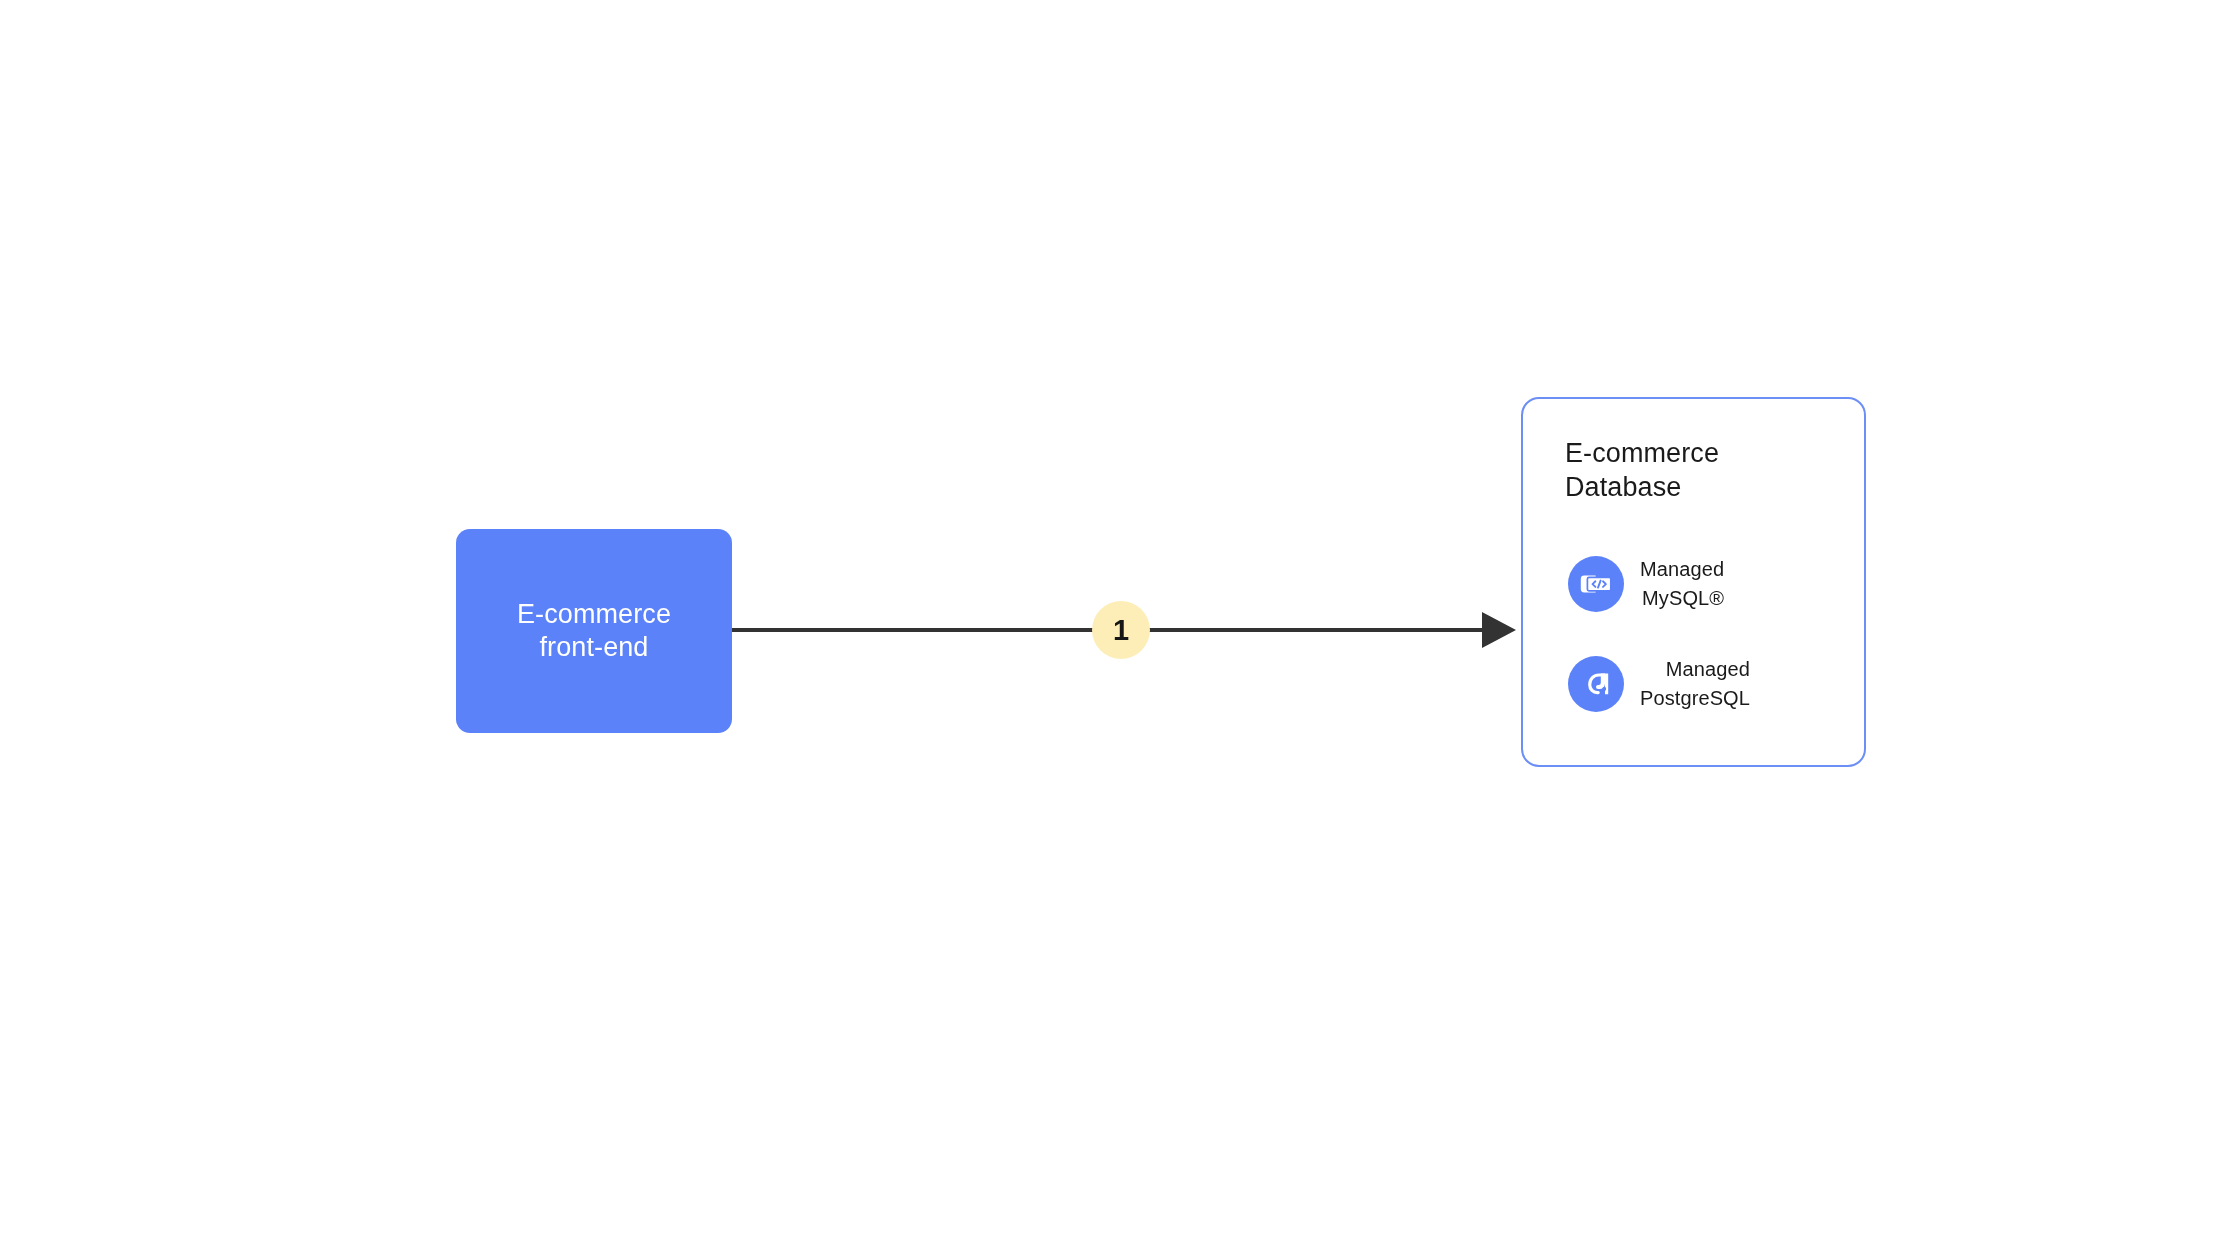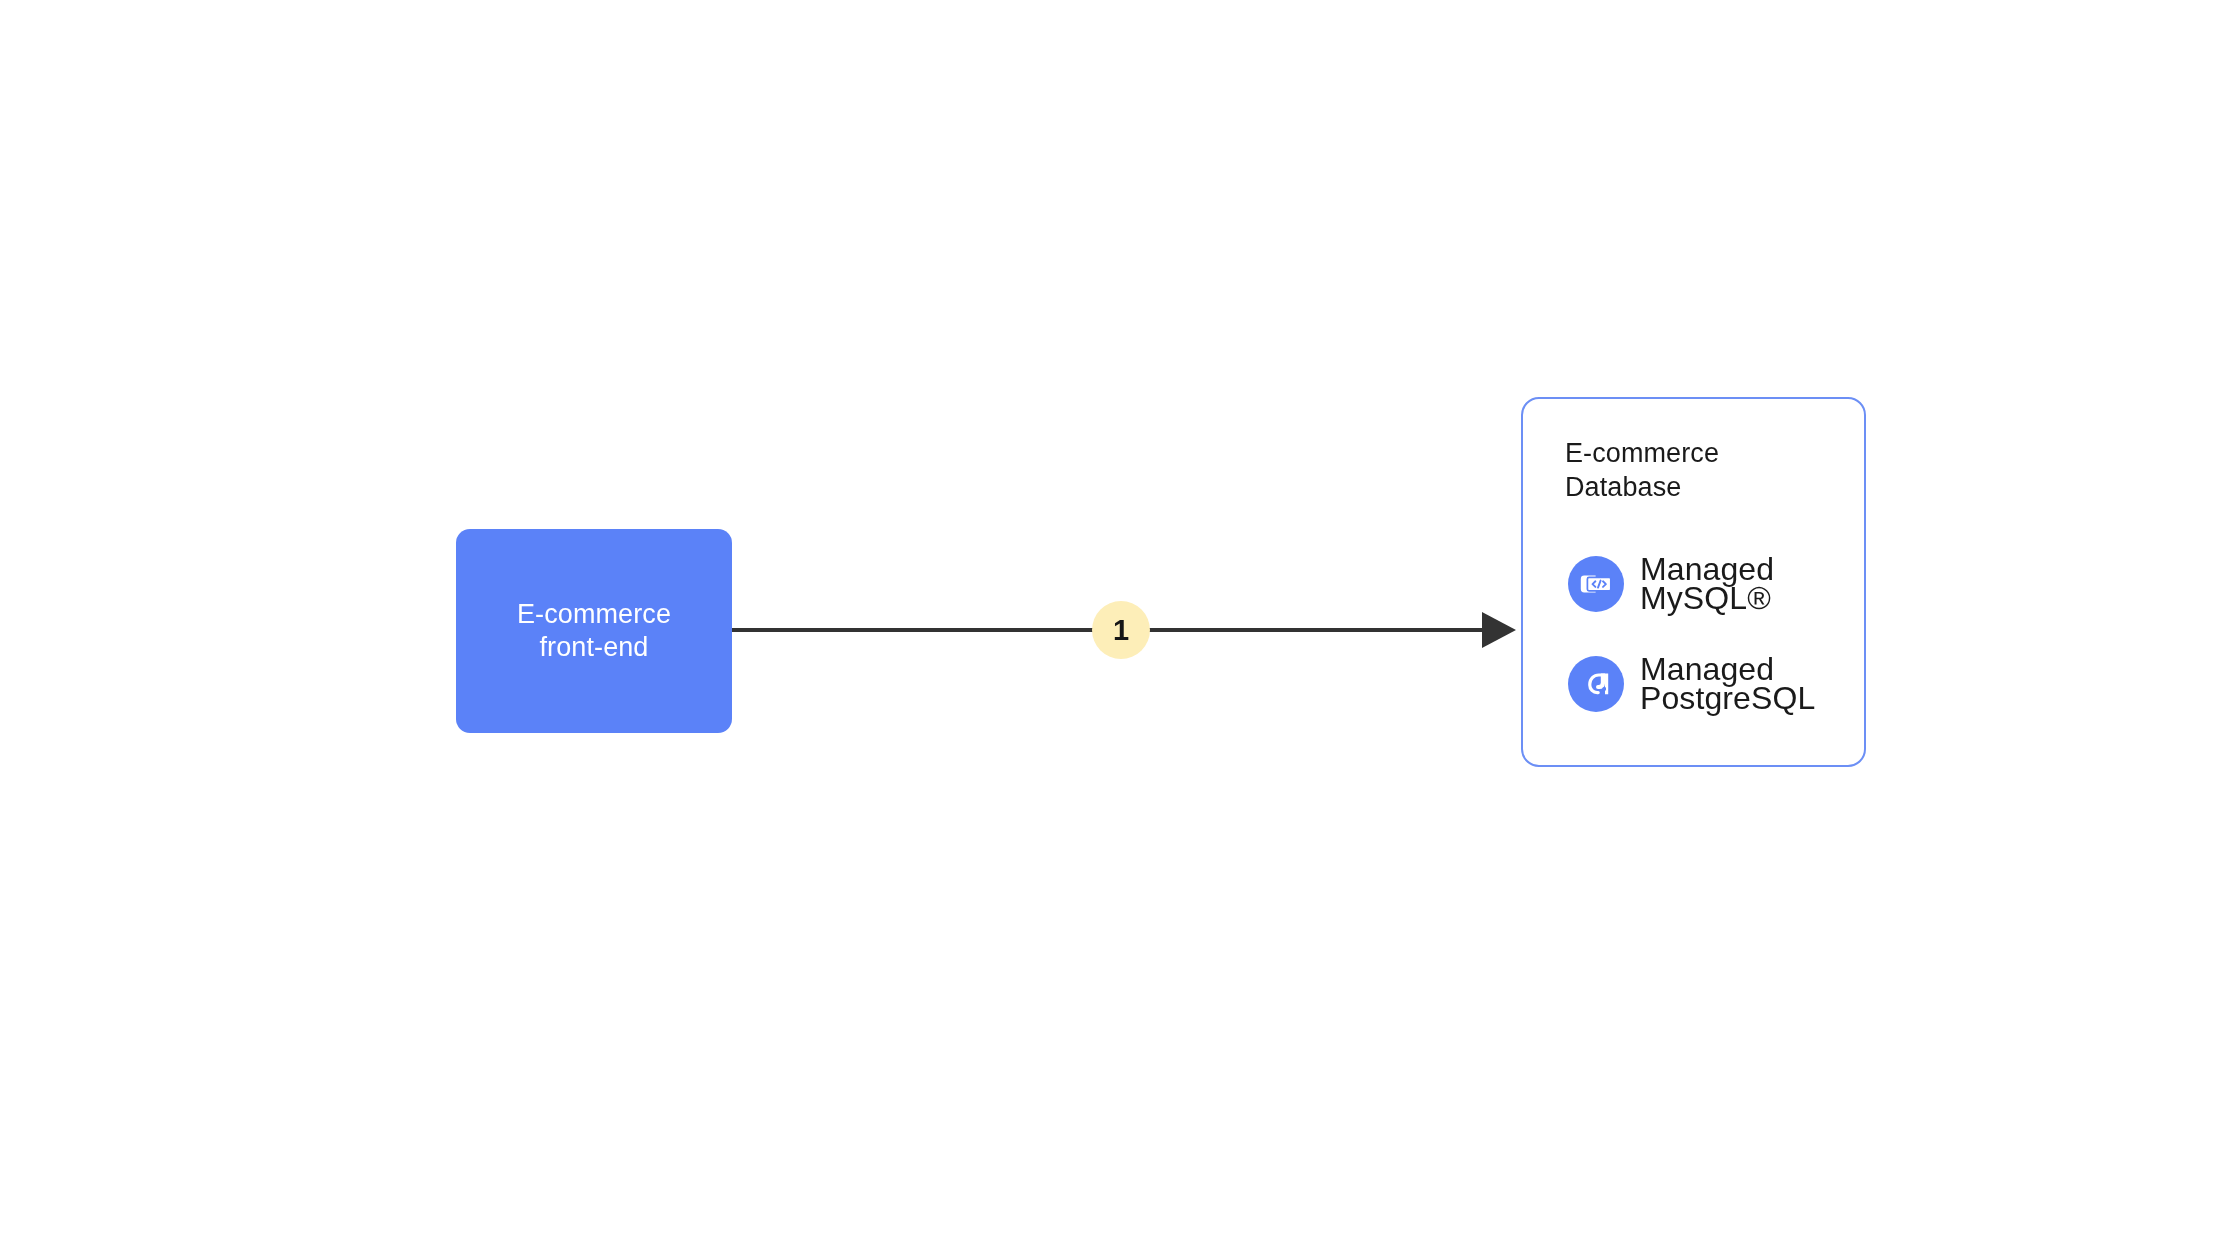--- a/index.html
+++ b/index.html
@@ -124,25 +124,26 @@
     height: 56px;
     border-radius: 50%;
     background: #5b82f8;
     flex: 0 0 56px;
     display: flex;
     align-items: center;
     justify-content: center;
   }
   .service-label {
     margin-left: 16px;
-    font-size: 32px;
+    font-size: 20px;
     line-height: 29px;
     color: #1a1a1a;
     white-space: pre-line;
     letter-spacing: 0.1px;
+    text-align: right;
   }
 </style>
 </head>
 <body>
 
 <div id="diagram-canvas">
 
   <svg class="connector-layer" viewBox="0 0 2240 1260" width="2240" height="2240" preserveAspectRatio="none" style="height:1260px;">
     <line x1="732" y1="630" x2="1482" y2="630" stroke="#333333" stroke-width="4"></line>
     <polygon points="1482,612 1516,630 1482,648" fill="#333333"></polygon>

